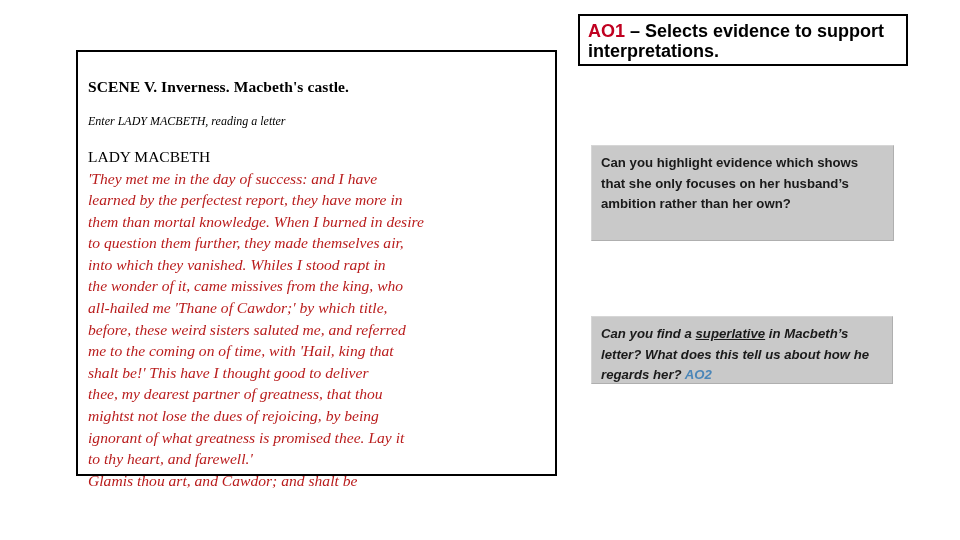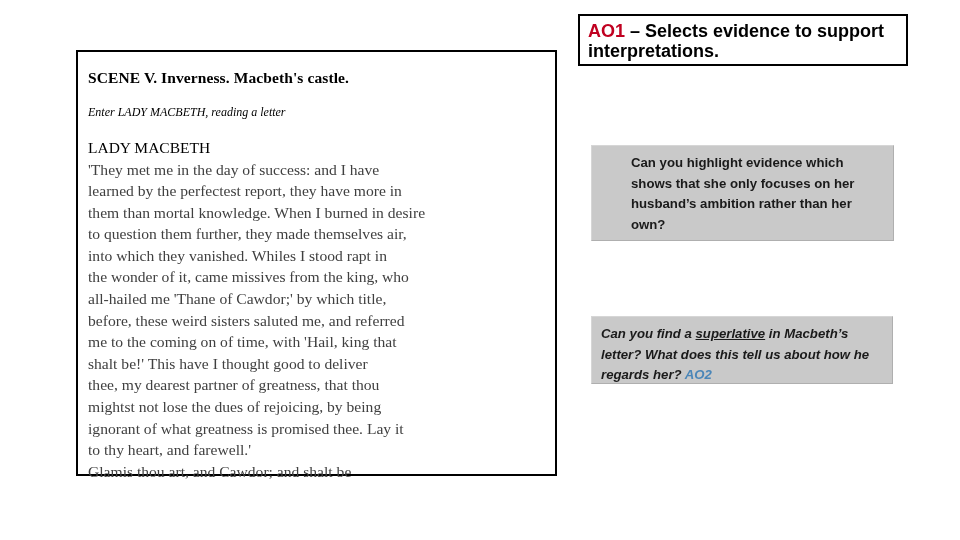--- a/index.html
+++ b/index.html
@@ -32,21 +32,21 @@
     width: 481px;
     height: 426px;
     border: 2px solid #000000;
     box-sizing: border-box;
     background: #ffffff;
   }
 
   .extract-inner {
     position: absolute;
     left: 10px;
-    top: 16px;
+    top: 25px;
     right: 8px;
   }
 
   .scene-heading {
     font-family: "Liberation Serif", serif;
     font-weight: bold;
     font-size: 15.5px;
     color: #000000;
     line-height: 1.25;
     margin: 0 0 2px 0;
@@ -67,24 +67,25 @@
     font-weight: normal;
     font-size: 15.5px;
     color: #000000;
     line-height: 1.3;
     margin: 18px 0 0 0;
   }
 
   .letter-body {
     font-family: "Liberation Serif", serif;
     font-size: 15.6px;
-    color: #404040;
+    color: #b91c1c;
     line-height: 21.6px;
     margin: 0;
     white-space: pre-line;
+    font-style: italic;
   }
 
   
   .ao1-box {
     position: absolute;
     left: 578px;
     top: 14px;
     width: 330px;
     height: 52px;
     border: 2px solid #000000;
@@ -136,21 +137,20 @@
     line-height: 20.5px;
     padding: 7px 10px 0 9px;
     margin: 0;
   }
 
   .q-box-1 {
     left: 591px;
     top: 145px;
     width: 303px;
     height: 96px;
-    padding-left: 30px;
   }
 
   .q-box-2 {
     left: 591px;
     top: 316px;
     width: 302px;
     height: 68px;
     font-style: italic;
   }
 

